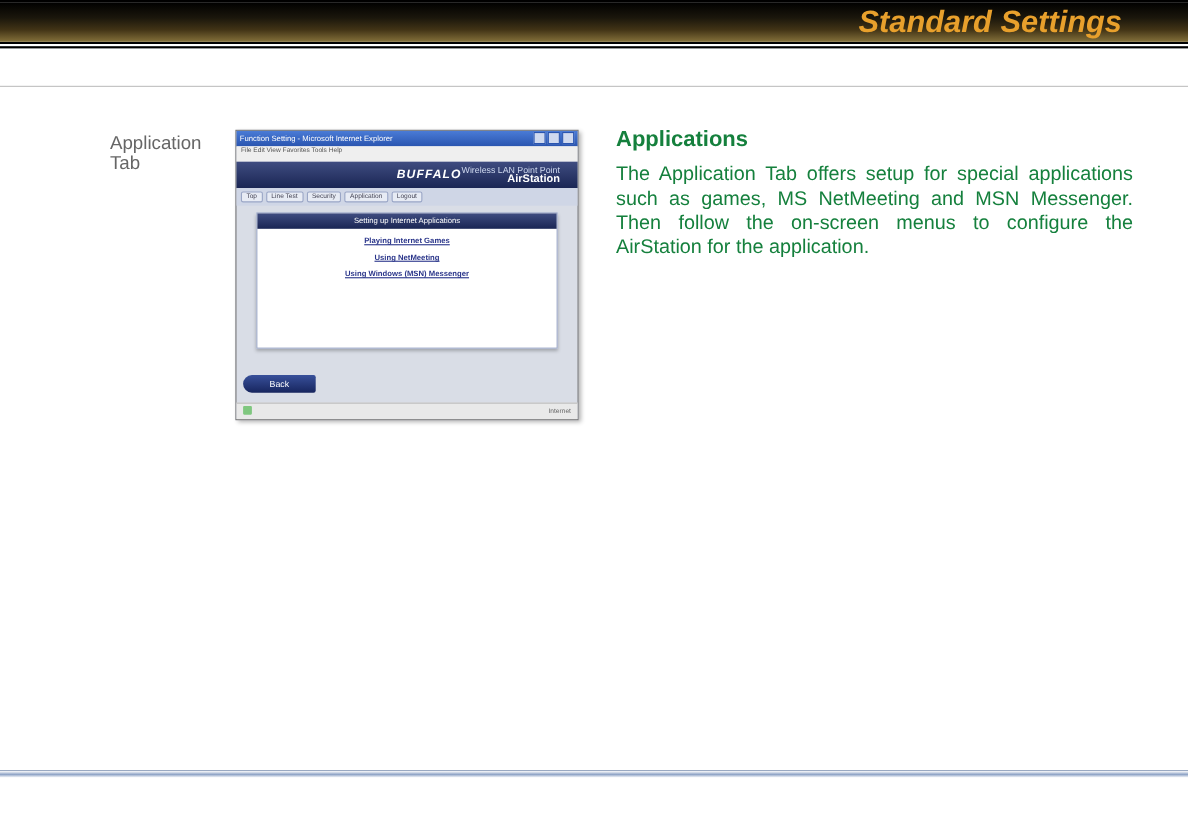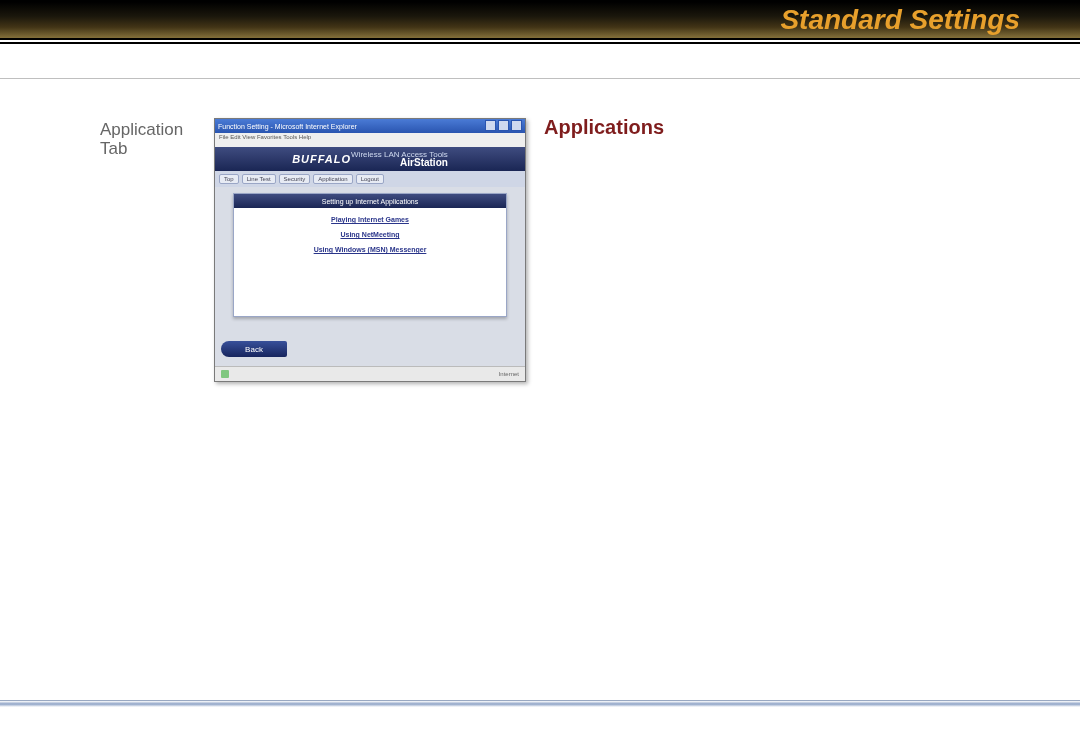--- a/index.html
+++ b/index.html
@@ -9,34 +9,34 @@
   .chapter{position:absolute;right:60px;top:2px;font-style:italic;font-weight:bold;font-size:28px;color:#e8a02c;font-family:Arial,Helvetica,sans-serif;}
   .thin2{height:2px;background:#000;margin-top:2px;}
   .hline{height:1px;background:#bfbfbf;margin-top:34px;}
 
   .content{position:absolute;top:114px;left:100px;width:900px;}
   .caption{position:absolute;left:0;top:6px;width:110px;text-align:left;color:#666;font-size:17px;line-height:19px;}
   .shot{position:absolute;left:114px;top:4px;width:310px;height:262px;border:1px solid #7a7a7a;box-shadow:2px 2px 4px rgba(0,0,0,.3);background:#d9dde6;}
   .shot .tbar{height:14px;background:linear-gradient(#4a7bd6,#2a55b0);display:flex;align-items:center;justify-content:space-between;padding:0 3px;font-size:7px;color:#fff;}
   .tbtns span{display:inline-block;width:9px;height:9px;background:#cfd9ef;margin-left:2px;border:1px solid #2a55b0;}
   .menus{height:12px;background:#efefef;font-size:6px;color:#555;padding:1px 4px;}
-  .brandrow{height:24px;background:linear-gradient(#3f4c80,#1a2654);display:flex;align-items:center;justify-content:center;padding:0 16px;}
+  .brandrow{height:24px;background:linear-gradient(#3f4c80,#1a2654);display:flex;align-items:center;justify-content:flex-end;padding:0 16px;}
   .brand{font-family:Arial;font-weight:bold;font-style:italic;color:#fff;font-size:11px;letter-spacing:1px;}
   .air{font-family:Arial;color:#cfd9ef;font-size:8px;text-align:right;line-height:8px;}
   .air b{font-size:10px;color:#fff;}
   .tabs{height:16px;background:#cfd6e6;display:flex;align-items:center;gap:3px;padding:0 4px;}
   .tabs span{background:#e7ebf4;border:1px solid #9aa6c6;border-radius:2px;font-size:6px;color:#445;padding:1px 4px;}
   .panel{margin:6px 18px 0;height:122px;background:#fff;border:1px solid #9aa6c6;box-shadow:0 2px 3px rgba(0,0,0,.25);}
   .phdr{height:14px;background:linear-gradient(#3f4c80,#1a2654);color:#fff;font-size:7px;display:flex;align-items:center;justify-content:center;}
   .plink{font-size:7px;color:#2a358a;text-align:center;margin-top:8px;text-decoration:underline;font-weight:bold;}
   .backbtn{position:absolute;left:6px;bottom:24px;width:66px;height:16px;background:linear-gradient(#38509a,#17255e);border-radius:8px 2px 2px 8px;color:#fff;font-size:8px;display:flex;align-items:center;justify-content:center;}
   .status{position:absolute;left:0;right:0;bottom:0;height:14px;background:#e9e9e9;border-top:1px solid #bbb;display:flex;align-items:center;justify-content:space-between;padding:0 6px;font-size:6px;color:#666;}
   .status .g{width:8px;height:8px;background:#7fc77f;border-radius:1px;display:inline-block;margin-right:3px;}
 
-  .body{position:absolute;left:444px;top:2px;width:470px;color:#7f1d1d;}
+  .body{position:absolute;left:460px;top:2px;width:470px;color:#15803d;}
   .h2{font-size:20px;font-weight:bold;margin:0 0 8px 0;}
   .para{font-size:18px;line-height:22px;text-align:justify;}
 
   .foot{position:absolute;left:0;right:0;bottom:12px;text-align:center;font-style:italic;font-weight:bold;color:#5a6d88;font-size:17px;}
   .footrule{position:absolute;left:0;right:0;bottom:40px;height:6px;background:linear-gradient(to bottom,rgba(90,110,150,0) 0,#8ea3c6 50%,rgba(90,110,150,0) 100%);}
   .footline{position:absolute;left:0;right:0;bottom:46px;height:1px;background:#9aa9c2;}
 </style>
 </head>
 <body>
 <div class="page">
@@ -53,21 +53,21 @@
     <div class="caption">Application Tab</div>
 
     <div class="shot">
       <div class="tbar">
         <span>Function Setting - Microsoft Internet Explorer</span>
         <span class="tbtns"><span></span><span></span><span></span></span>
       </div>
       <div class="menus">File   Edit   View   Favorites   Tools   Help</div>
       <div class="brandrow">
         <span class="brand">BUFFALO</span>
-        <span class="air"><span>Wireless LAN Access Tools</span><br><b>AirStation</b></span>
+        <span class="air"><span>Wireless LAN Point Point</span><br><b>AirStation</b></span>
       </div>
       <div class="tabs">
         <span>Top</span>
         <span>Line Test</span>
         <span>Security</span>
         <span>Application</span>
         <span>Logout</span>
       </div>
       <div class="panel">
         <div class="phdr">Setting up Internet Applications</div>
@@ -77,18 +77,19 @@
       </div>
       <div class="backbtn">Back</div>
       <div class="status">
         <span><span class="g"></span></span>
         <span>Internet</span>
       </div>
     </div>
 
     <div class="body">
       <div class="h2">Applications</div>
+      <div class="para">The Application Tab offers setup for special applications such as games, MS NetMeeting and MSN Messenger.  Then follow the on-screen menus to configure the AirStation for the application.</div>
     </div>
   </div>
 
   <div class="footline"></div>
   <div class="footrule"></div>
 </div>
 
 </body></html>

